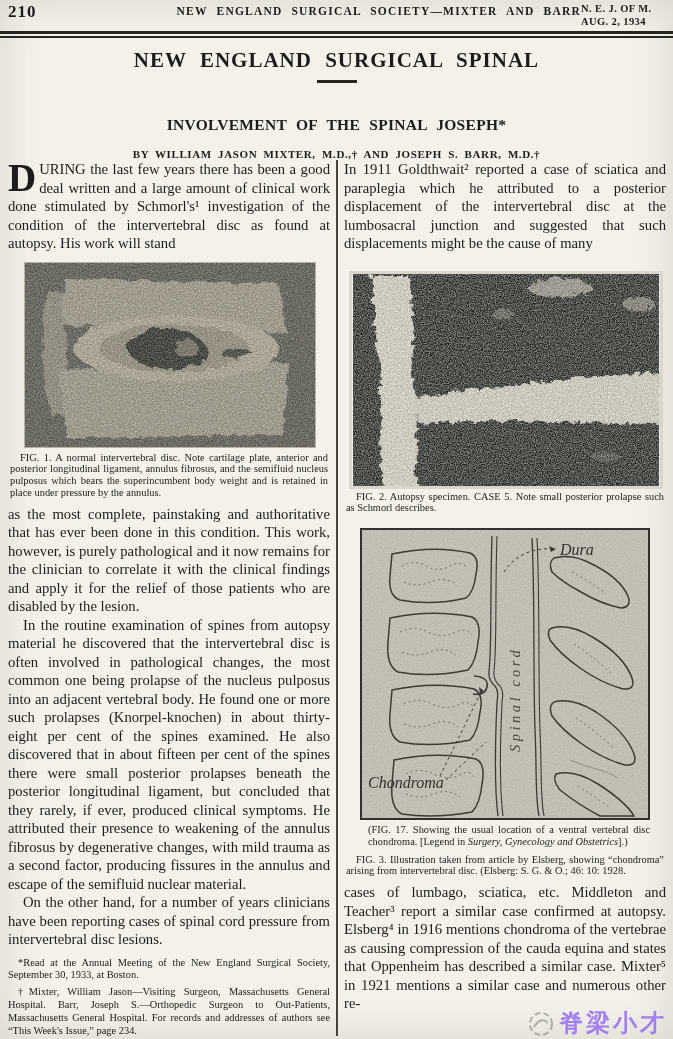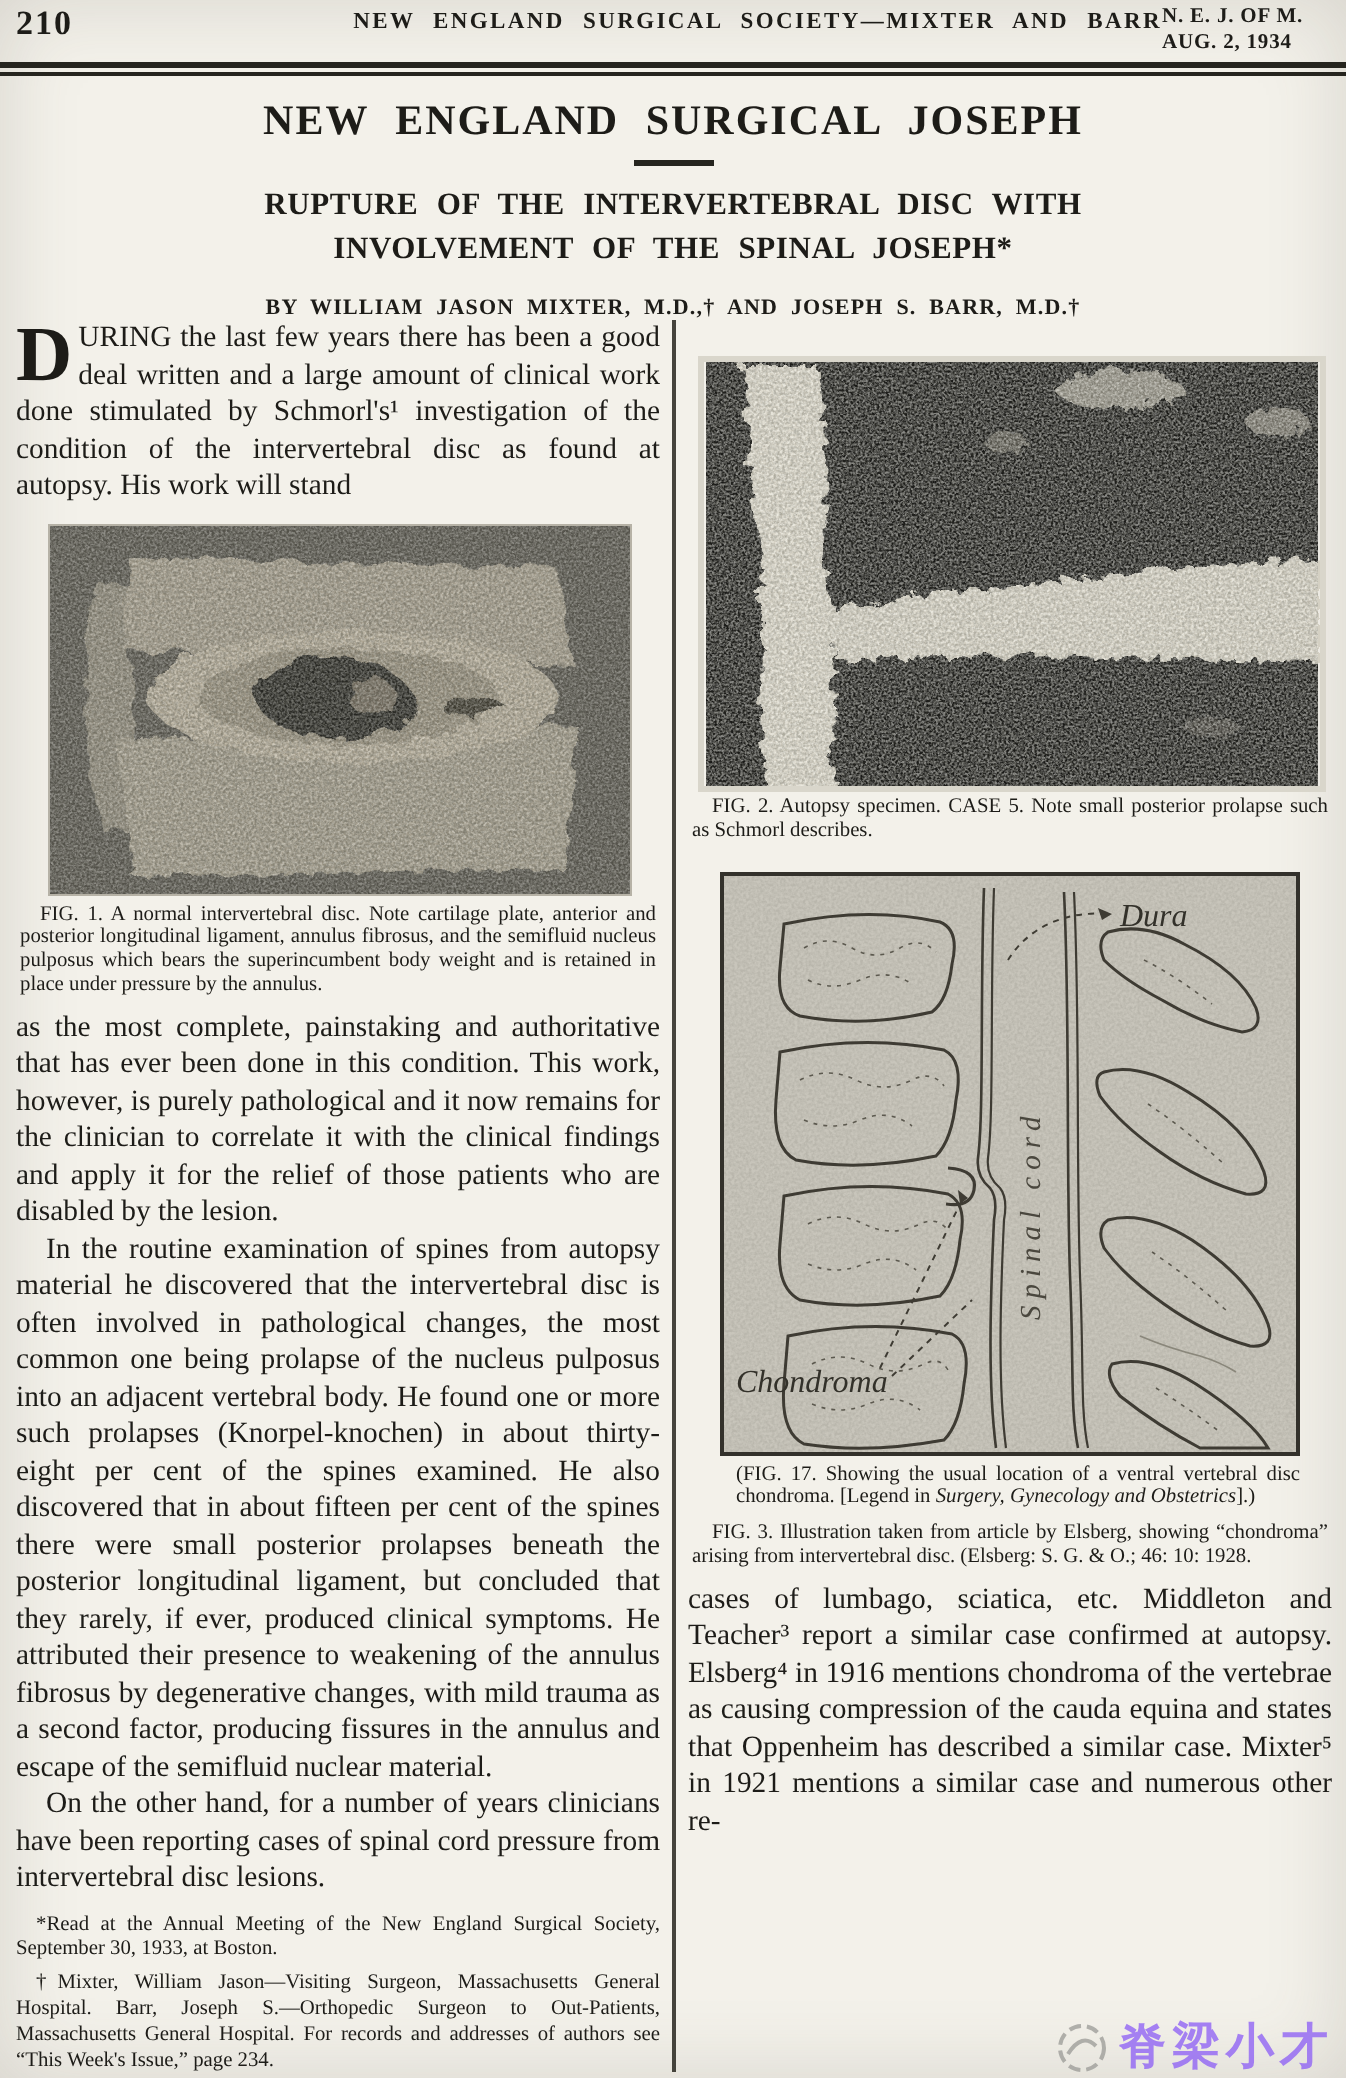--- a/index.html
+++ b/index.html
@@ -57,24 +57,24 @@
     <span class="runhead">NEW ENGLAND SURGICAL SOCIETY—MIXTER AND BARR</span>
     <span class="jref">
       <span>N. E. J. OF M.</span><br>
       <span>AUG. 2, 1934</span>
     </span>
   </div>
   <div class="rule-thick"></div>
   <div class="rule-thin"></div>
 
   <div class="titleblock">
-    <div class="society">NEW ENGLAND SURGICAL JOSEPH</div>
+    <div class="society">NEW ENGLAND SURGICAL SPINAL</div>
     <div class="title-dash"></div>
     <div class="arttitle">
-      <span>RUPTURE OF THE INTERVERTEBRAL DISC WITH</span><br>
+      <br>
       <span>INVOLVEMENT OF THE SPINAL JOSEPH*</span>
     </div>
     <div class="byline">BY WILLIAM JASON MIXTER, M.D.,† AND JOSEPH S. BARR, M.D.†</div>
   </div>
 
   <div class="divider"></div>
 
   <div class="cols">
 
     <div class="col left">
@@ -117,20 +117,21 @@
       <p class="body indent">In the routine examination of spines from autopsy material he discovered that the intervertebral disc is often involved in pathological changes, the most common one being prolapse of the nucleus pulposus into an adjacent vertebral body.  He found one or more such prolapses (Knorpel-knochen) in about thirty-eight per cent of the spines examined.  He also discovered that in about fifteen per cent of the spines there were small posterior prolapses beneath the posterior longitudinal ligament, but concluded that they rarely, if ever, produced clinical symptoms.  He attributed their presence to weakening of the annulus fibrosus by degenerative changes, with mild trauma as a second factor, producing fissures in the annulus and escape of the semifluid nuclear material.</p>
       <p class="body indent">On the other hand, for a number of years clinicians have been reporting cases of spinal cord pressure from intervertebral disc lesions.</p>
 
       <div class="footnotes">
         <p class="footnote">*Read at the Annual Meeting of the New England Surgical Society, September 30, 1933, at Boston.</p>
         <p class="footnote">†Mixter, William Jason—Visiting Surgeon, Massachusetts General Hospital.  Barr, Joseph S.—Orthopedic Surgeon to Out-Patients, Massachusetts General Hospital.  For records and addresses of authors see “This Week's Issue,” page 234.</p>
       </div>
     </div>
 
     <div class="col right">
+      <p class="body">In 1911 Goldthwait² reported a case of sciatica and paraplegia which he attributed to a posterior displacement of the intervertebral disc at the lumbosacral junction and suggested that such displacements might be the cause of many</p>
 
       <div class="figwrap" style="width:308px;">
         <svg class="fig2" viewBox="0 0 306 212" width="306" height="212" xmlns="http://www.w3.org/2000/svg">
           <defs>
             <filter id="rough2" x="-15%" y="-15%" width="130%" height="130%">
               <feTurbulence type="turbulence" baseFrequency="0.09" numOctaves="3" seed="11" result="t"></feTurbulence>
               <feDisplacementMap in="SourceGraphic" in2="t" scale="9"></feDisplacementMap>
             </filter>
           </defs>
           <rect width="306" height="212" fill="#181816"></rect>

